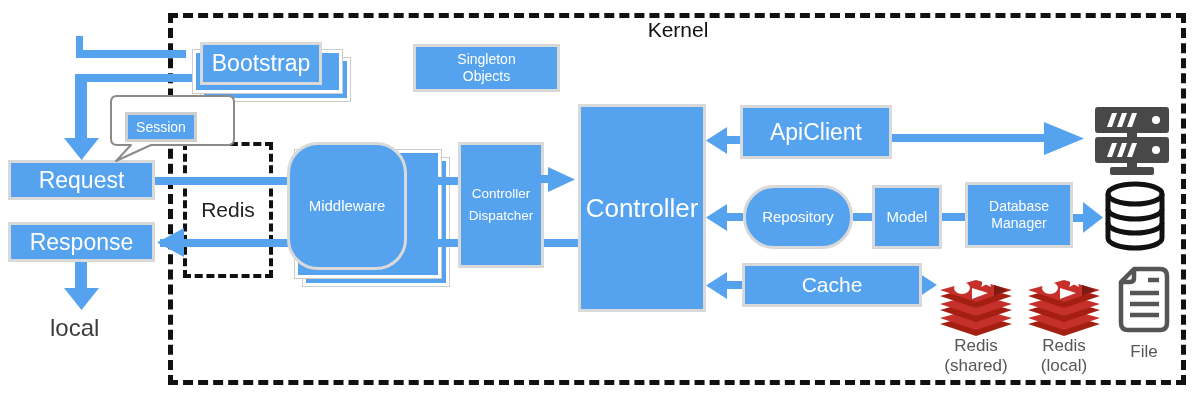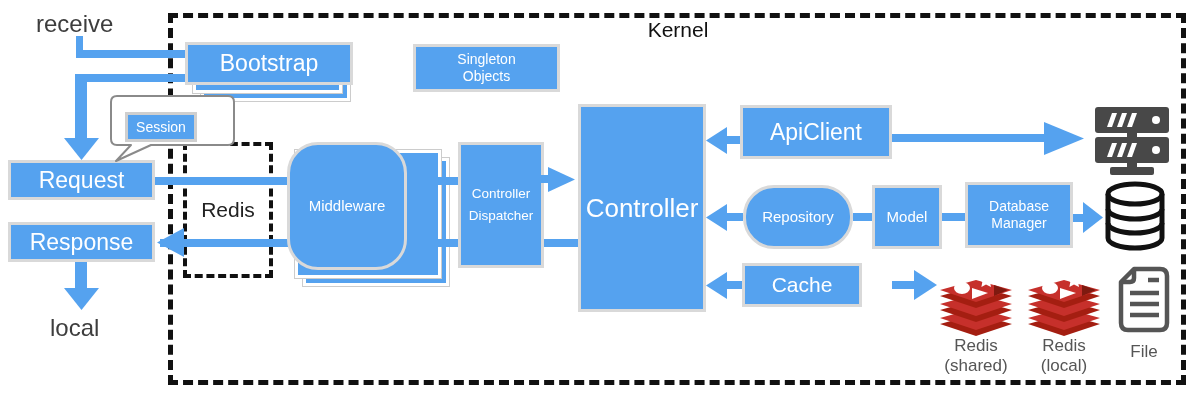--- a/index.html
+++ b/index.html
@@ -40,21 +40,20 @@
 
 <div class="canvas">
 
   <div class="dashed kernel-rect"></div>
   <div class="lbl" style="left:618px;top:18px;width:120px;text-align:center;font-size:21px;color:#111;">Kernel</div>
 
   <div class="dashed router-rect">
     <span class="router-label">Redis</span>
   </div>
 
-  <div class="lbl" style="left:36px;top:10px;font-size:24px;">receive</div>
   <div class="lbl" style="left:50px;top:314px;font-size:24px;">local</div>
 
   <div class="line" style="left:76px;top:36px;width:7px;height:22px;"></div>
   <div class="line" style="left:76px;top:50px;width:110px;height:8px;"></div>
   <div class="line" style="left:76px;top:74px;width:130px;height:8px;"></div>
   <div class="line" style="left:75px;top:74px;width:12px;height:64px;"></div>
   <div class="tri tri-down" style="left:64px;top:138px;width:35px;height:22px;"></div>
 
   <div class="line" style="left:155px;top:177px;width:133px;height:8px;"></div>
   <div class="line" style="left:160px;top:239px;width:418px;height:8px;"></div>
@@ -83,41 +82,41 @@
   <div class="tri tri-right" style="left:914px;top:270px;width:23px;height:30px;"></div>
 
   <div class="line" style="left:75px;top:262px;width:12px;height:26px;"></div>
   <div class="tri tri-down" style="left:64px;top:288px;width:35px;height:22px;"></div>
 
   <div class="stack" style="left:201px;top:58px;width:149px;height:43px;"></div>
   <div class="stack" style="left:193px;top:50px;width:149px;height:43px;"></div>
   <div class="stack" style="left:303px;top:158px;width:146px;height:128px;"></div>
   <div class="stack" style="left:295px;top:150px;width:146px;height:128px;"></div>
 
-  <div class="bbox" style="left:185px;top:42px;width:168px;height:43px;font-size:23px;">Bootstrap</div>
+  <div class="bbox" style="left:200px;top:42px;width:122px;height:43px;font-size:23px;">Bootstrap</div>
   <div class="bbox" style="left:413px;top:44px;width:147px;height:48px;font-size:14px;">
     <span>Singleton</span>
     <span>Objects</span>
   </div>
   <div class="bbox" style="left:8px;top:160px;width:147px;height:40px;font-size:23px;">Request</div>
   <div class="bbox" style="left:8px;top:222px;width:147px;height:40px;font-size:23px;">Response</div>
   <div class="bbox" style="left:287px;top:142px;width:120px;height:128px;font-size:15px;border-radius:31px;">Middleware</div>
   <div class="bbox" style="left:458px;top:142px;width:86px;height:126px;font-size:13.5px;line-height:1.6;">
     <span>Controller</span>
     <span>Dispatcher</span>
   </div>
   <div class="bbox" style="left:578px;top:104px;width:128px;height:208px;font-size:26px;">Controller</div>
   <div class="bbox" style="left:740px;top:105px;width:152px;height:54px;font-size:23px;">ApiClient</div>
   <div class="bbox" style="left:743px;top:185px;width:110px;height:64px;font-size:15px;border-radius:31px;">Repository</div>
   <div class="bbox" style="left:872px;top:185px;width:70px;height:64px;font-size:15px;">Model</div>
   <div class="bbox" style="left:965px;top:182px;width:108px;height:66px;font-size:14px;">
     <span>Database</span>
     <span>Manager</span>
   </div>
-  <div class="bbox" style="left:742px;top:263px;width:120px;height:44px;font-size:21px;">Cache</div>
+  <div class="bbox" style="left:742px;top:263px;width:180px;height:44px;font-size:21px;">Cache</div>
 
   <svg class="callout" width="140" height="75" viewBox="0 0 140 75">
     <path d="M14,3 L125,3 Q131,3 131,9 L131,46 Q131,52 125,52 L48,52 L13,68 L28,52 L14,52 Q8,52 8,46 L8,9 Q8,3 14,3 Z" fill="#ffffff" stroke="#8a8a8a" stroke-width="2" stroke-linejoin="round"></path>
   </svg>
   <div class="session-box">Session</div>
 
   <svg class="icon" style="left:1094px;top:103px;" width="76" height="72" viewBox="0 0 76 72">
     <g fill="#484848">
       <rect x="1" y="4" width="74" height="26" rx="3"></rect>
       <rect x="33" y="30" width="10" height="6"></rect>

